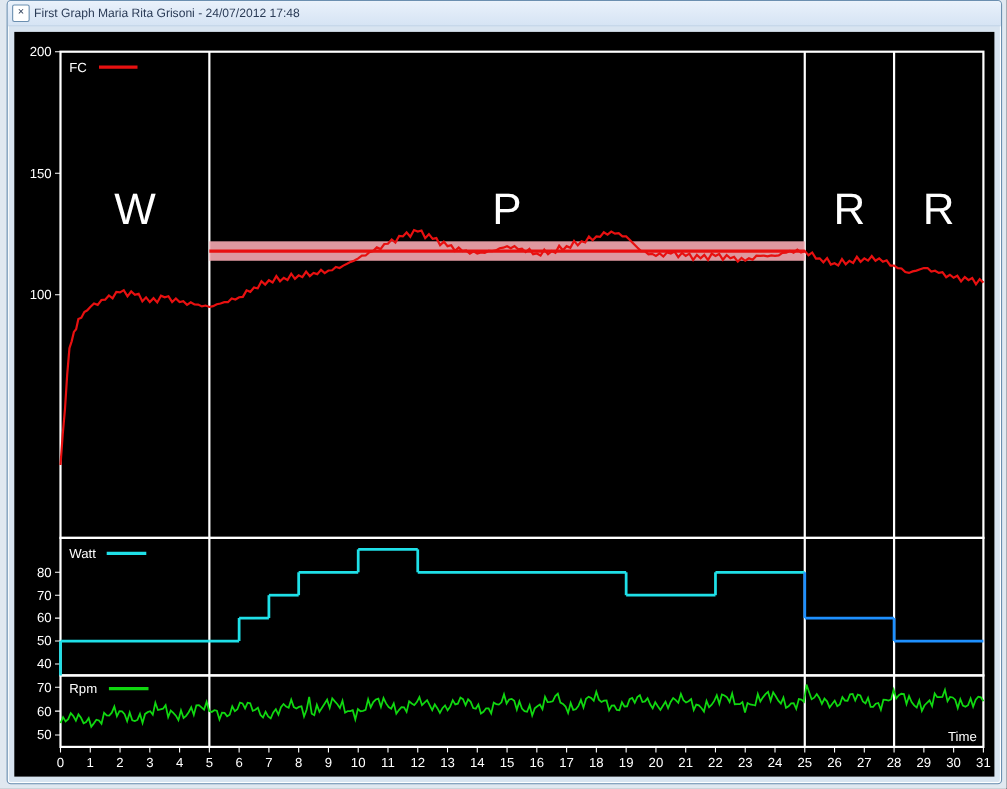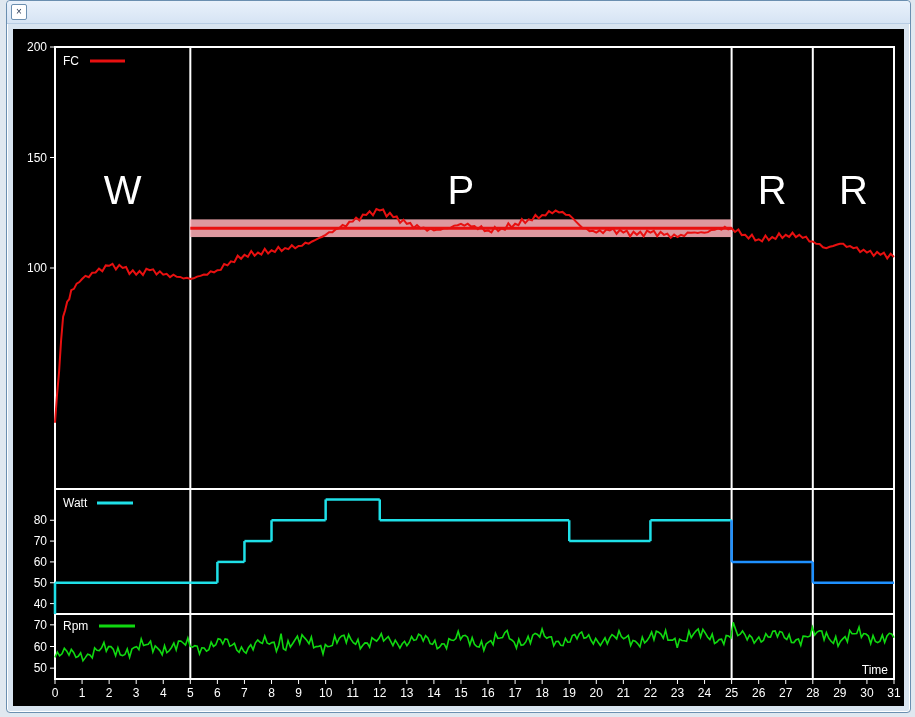--- a/index.html
+++ b/index.html
@@ -68,20 +68,21 @@
   .axis-label { fill: #fff; font-size: 12px; font-family: Tahoma, Arial, sans-serif; }
   .panel-rect { fill: none; stroke: #fff; stroke-width: 2; }
   .divider { stroke: #fff; stroke-width: 2; }
 </style>
 </head>
 <body>
 
 <div class="window">
   <div class="titlebar">
     <span class="close-btn">×</span>
+    <span>First Graph Maria Rita Grisoni - 24/07/2012 17:48</span>
   </div>
   <div class="chart-wrap">
     <svg class="chart">
         <rect x="42" y="18" width="839" height="442" class="panel-rect"></rect>
         <rect x="42" y="460" width="839" height="125" class="panel-rect"></rect>
         <rect x="42" y="585" width="839" height="65" class="panel-rect"></rect>
         <line x1="177.32258064516128" x2="177.32258064516128" y1="18" y2="650" class="divider"></line>
         <line x1="718.6129032258065" x2="718.6129032258065" y1="18" y2="650" class="divider"></line>
         <line x1="799.8064516129032" x2="799.8064516129032" y1="18" y2="650" class="divider"></line>
         <text x="109.66129032258064" y="175" class="phase-text" text-anchor="middle">W</text>

